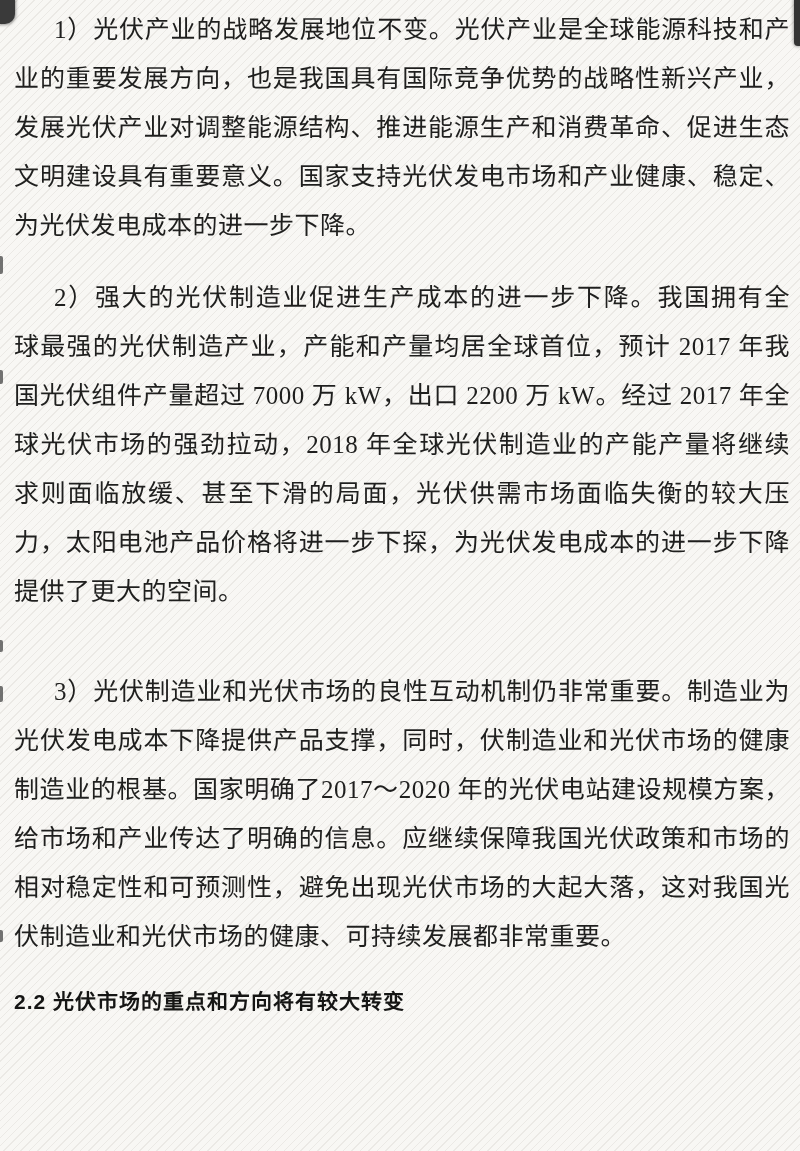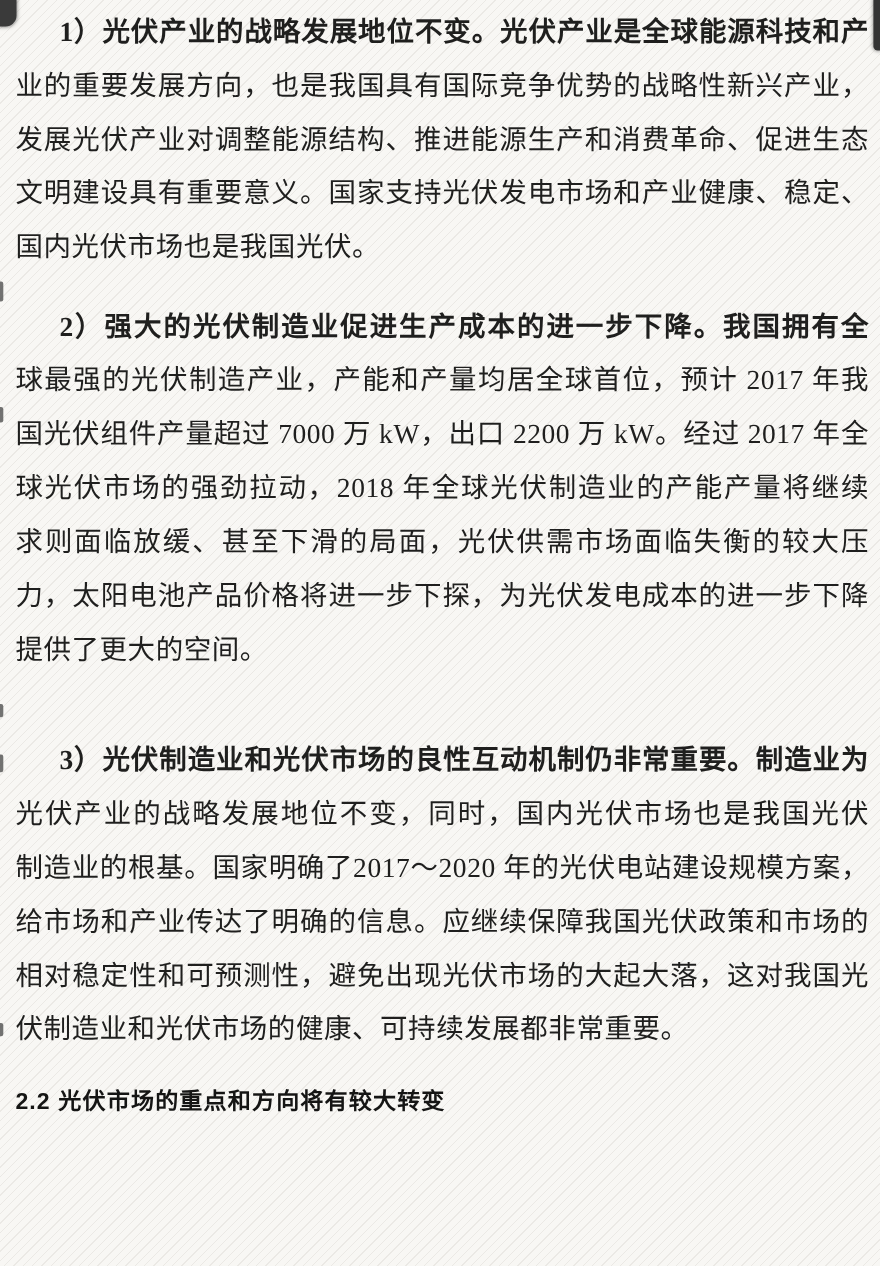--- a/index.html
+++ b/index.html
@@ -37,21 +37,21 @@
     height: 49px;
     line-height: 49px;
     font-size: 25px;
     letter-spacing: 0.5px;
     white-space: nowrap;
     text-align: justify;
     text-align-last: justify;
     text-justify: inter-character;
     overflow: hidden;
   }
-  .line.first { padding-left: 40px; font-weight: bold; }
+  .line.first { padding-left: 40px; }
   .line.last {
     text-align: left;
     text-align-last: left;
   }
 
   .heading {
     margin: 24px 0 0 0;
     font-family: "Liberation Sans", "DejaVu Sans", sans-serif;
     font-weight: 700;
     font-size: 21px;
@@ -96,36 +96,36 @@
 <div class="artifact notch notch-4"></div>
 <div class="artifact notch notch-5"></div>
 
 <main class="doc">
 
   <section class="para para-1">
     <div class="line first">1）光伏产业的战略发展地位不变。光伏产业是全球能源科技和产</div>
     <div class="line">业的重要发展方向，也是我国具有国际竞争优势的战略性新兴产业，</div>
     <div class="line">发展光伏产业对调整能源结构、推进能源生产和消费革命、促进生态</div>
     <div class="line">文明建设具有重要意义。国家支持光伏发电市场和产业健康、稳定、</div>
-    <div class="line last">国内光伏市场也是我国光伏。</div>
+    <div class="line last">为光伏发电成本的进一步下降。</div>
   </section>
 
   <section class="para para-2">
     <div class="line first">2）强大的光伏制造业促进生产成本的进一步下降。我国拥有全</div>
     <div class="line">球最强的光伏制造产业，产能和产量均居全球首位，预计 2017 年我</div>
     <div class="line">国光伏组件产量超过 7000 万 kW，出口 2200 万 kW。经过 2017 年全</div>
     <div class="line">球光伏市场的强劲拉动，2018 年全球光伏制造业的产能产量将继续</div>
     <div class="line">求则面临放缓、甚至下滑的局面，光伏供需市场面临失衡的较大压</div>
     <div class="line">力，太阳电池产品价格将进一步下探，为光伏发电成本的进一步下降</div>
     <div class="line last">提供了更大的空间。</div>
   </section>
 
   <section class="para para-3">
     <div class="line first">3）光伏制造业和光伏市场的良性互动机制仍非常重要。制造业为</div>
-    <div class="line">光伏产业的战略发展地位不变，同时，国内光伏市场也是我国光伏</div>
+    <div class="line">光伏发电成本下降提供产品支撑，同时，伏制造业和光伏市场的健康</div>
     <div class="line">制造业的根基。国家明确了2017～2020 年的光伏电站建设规模方案，</div>
     <div class="line">给市场和产业传达了明确的信息。应继续保障我国光伏政策和市场的</div>
     <div class="line">相对稳定性和可预测性，避免出现光伏市场的大起大落，这对我国光</div>
     <div class="line last">伏制造业和光伏市场的健康、可持续发展都非常重要。</div>
   </section>
 
   <h2 class="heading">2.2 光伏市场的重点和方向将有较大转变</h2>
 
 </main>
 

